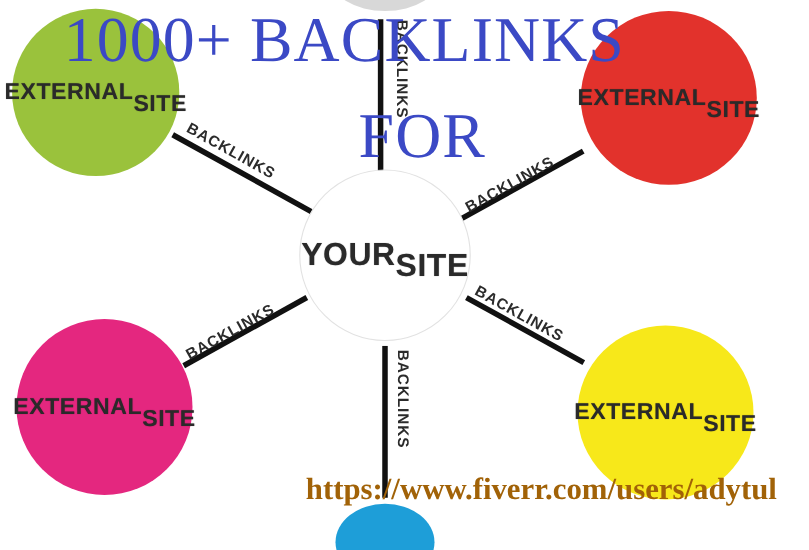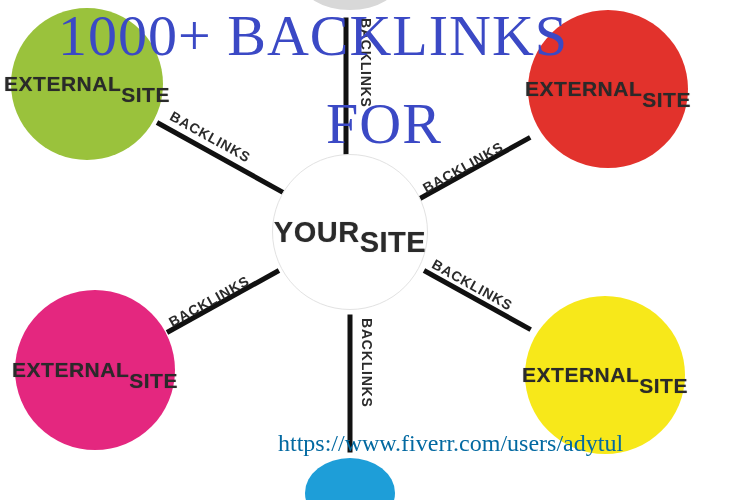--- a/index.html
+++ b/index.html
@@ -9,21 +9,21 @@
   .circle .l1, .circle .l2 { font-family:"Liberation Sans", sans-serif; font-weight:bold; color:#2a2a2a; letter-spacing:0.5px; text-shadow:0 0 1px rgba(0,0,0,0.4); }
   .ext .l1 { font-size:21px; }
   .ext .l2 { font-size:21px; margin-top:22px; }
   .center .l1 { font-size:29px;text-align:center; }
   .center .l2 { font-size:29px; margin-top:20px; }
   .spoke { position:absolute; height:5px; background:#111; transform-origin:0 50%; }
   .label { position:absolute; font-family:"Liberation Sans", sans-serif; font-weight:bold; font-size:14px; color:#2b2b2b; letter-spacing:0.8px; transform-origin:0 0; white-space:nowrap; }
   .title { position:absolute; font-family:"Liberation Serif", serif; color:#3b49c5; white-space:nowrap; }
   .title1 { left:58px; top:2px; font-size:58px; letter-spacing:1px; }
   .title2 { left:326px; top:90px; font-size:58px; letter-spacing:1px;text-align:right; }
-  .url { position:absolute; left:278px; top:430px; font-family:"Liberation Serif", serif; font-weight:normal; font-size:24px; color:#0369a1; white-space:nowrap; }
+  .url { position:absolute; left:278px; top:430px; font-family:"Liberation Serif", serif; font-weight:bold; font-size:28px; color:#a16207; white-space:nowrap; }
 </style>
 </head>
 <body>
 
 <div class="stage">
 
   <div class="circle" style="left:300px; top:-52px; width:100px; height:62px; background:#d8d8d8;"></div>
   <div class="circle" style="left:305px; top:458px; width:90px; height:70px; background:#1e9ed8;"></div>
 
   <div class="spoke" style="left:346px; top:15px; width:140px; transform:rotate(90deg); transform-origin:0 50%; "></div>

